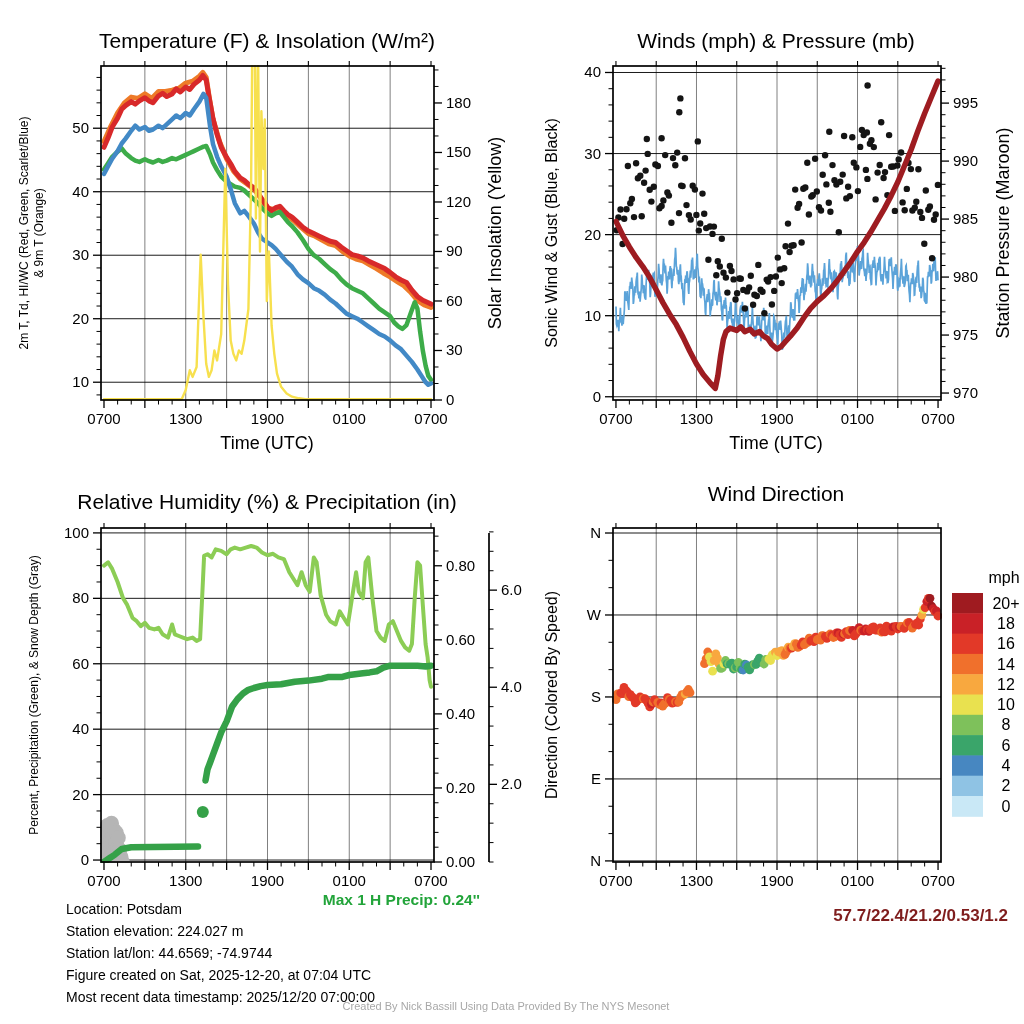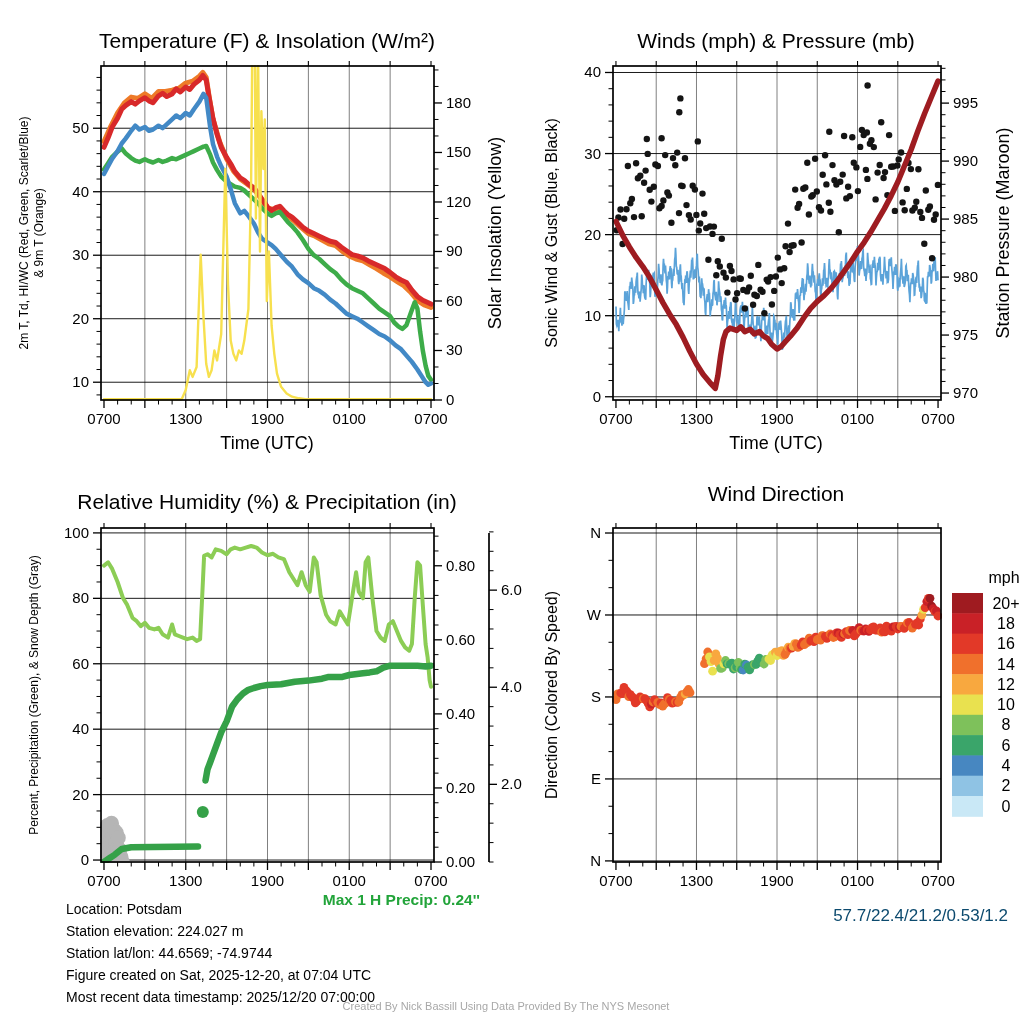--- a/index.html
+++ b/index.html
@@ -2,21 +2,21 @@
 <html><head>
 <meta charset="utf-8">
 <style>
   html,body{margin:0;padding:0;background:#fff;}
   #page{position:relative;width:1024px;height:1024px;background:#fff;overflow:hidden;
         font-family:"Liberation Sans",sans-serif;color:#000;}
   svg text{font-family:"Liberation Sans",sans-serif;fill:#000;}
   .abs{position:absolute;}
   .footer-left{left:18px;top:898px;font-size:14px;line-height:22px;margin-left:48px;}
   .footer-right{right:16px;top:905px;font-size:17px;line-height:22px;text-align:right;}
-  .red-line{color:#0c4a6e;font-weight:normal;}
+  .red-line{color:#7f1d1d;font-weight:bold;}
   .credit{left:0;right:12px;top:1000px;text-align:center;color:#a8a8a8;font-size:11px;}
   .precip-note{left:168px;top:891px;width:312px;text-align:right;color:#22a43a;
                font-weight:bold;font-size:15.5px;}
 </style>
 </head>
 <body>
 
 <div id="page">
 
   <svg id="charts" width="1024" height="1024" viewBox="0 0 1024 1024">

